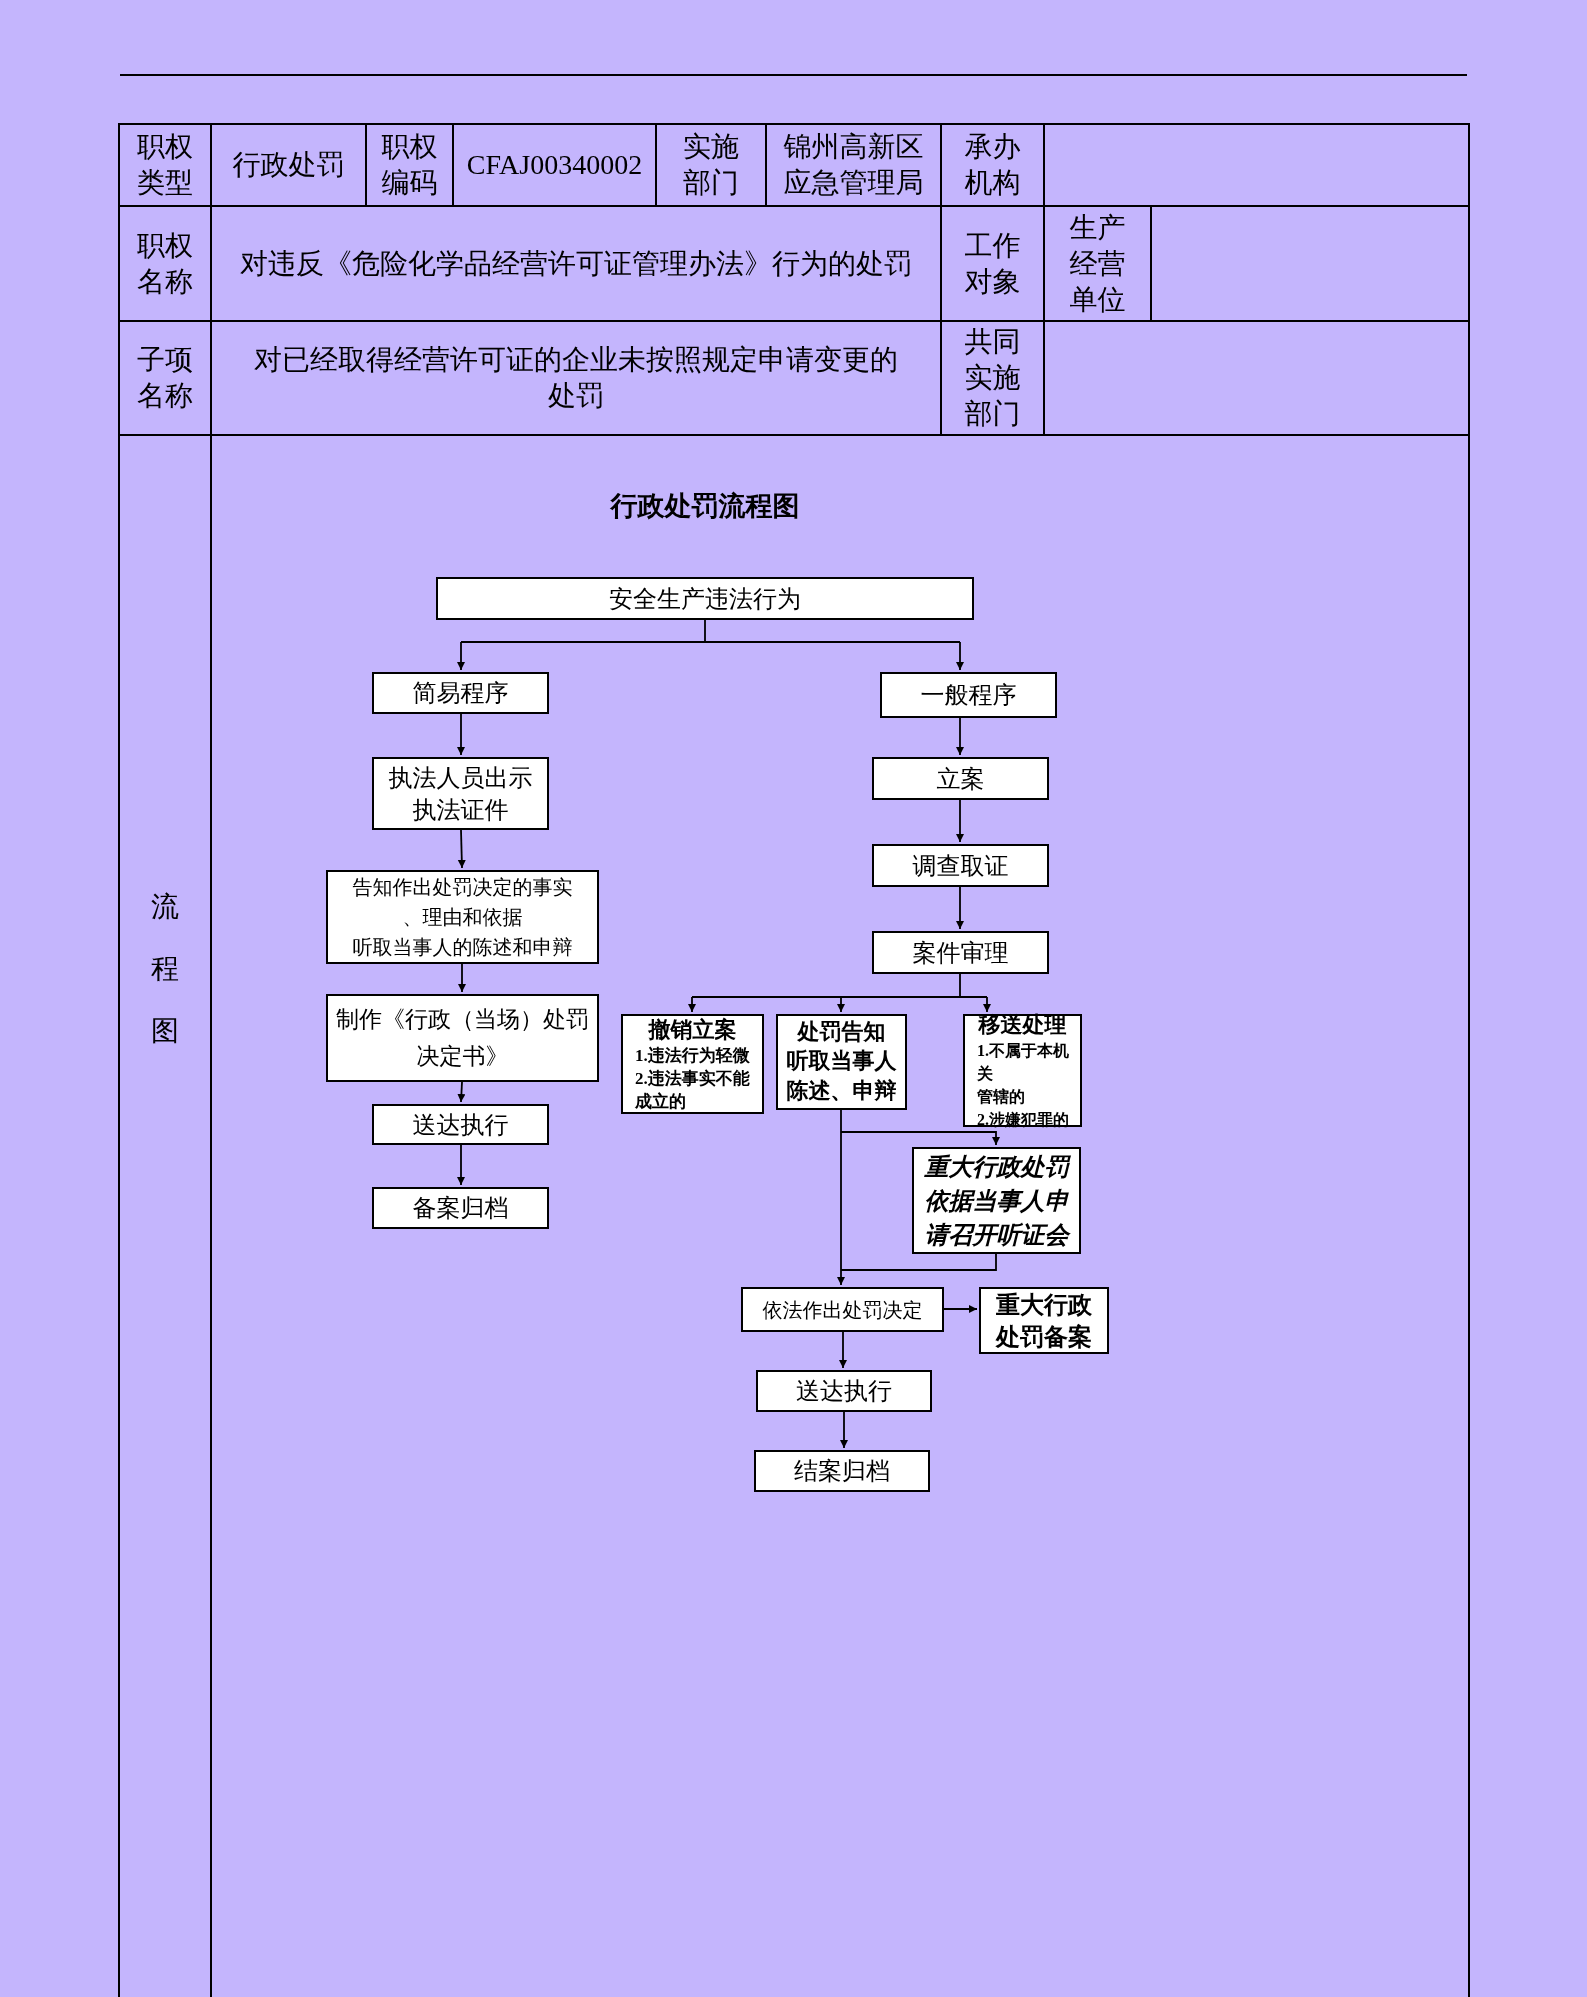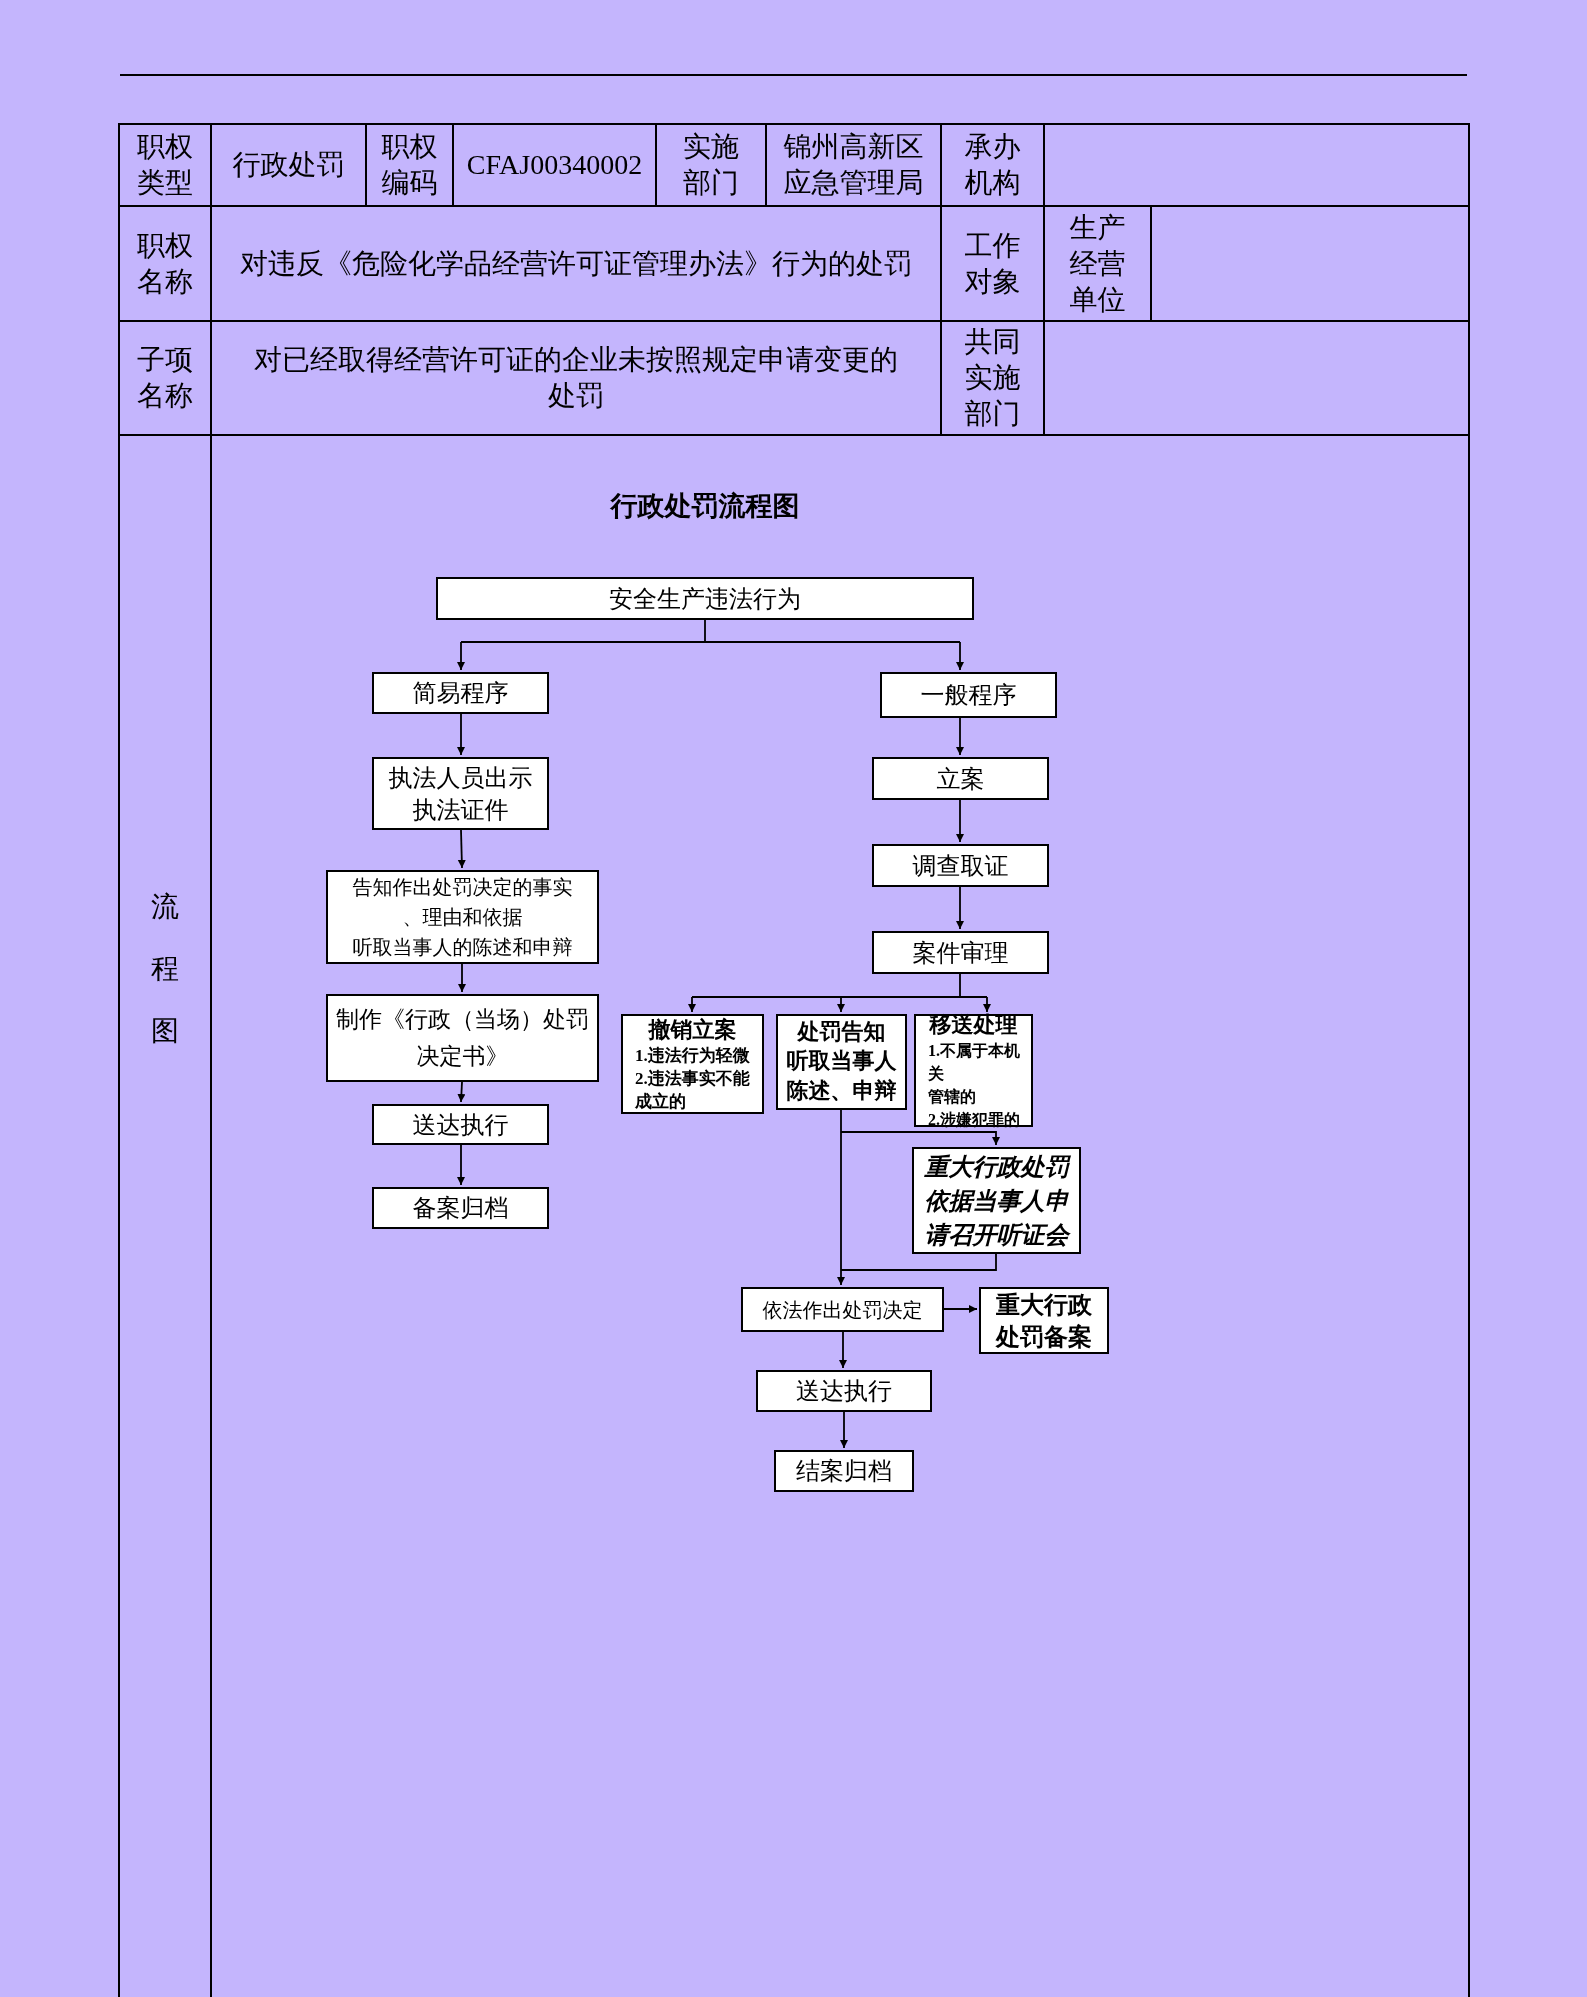--- a/index.html
+++ b/index.html
@@ -239,37 +239,37 @@
 2.违法事实不能
 成立的</div>
           </div>
 
           <div class="fbox" style="left:562px;top:540px;width:131px;height:96px">
             <div class="fbox-title">处罚告知</div>
             <div class="fbox-body center">听取当事人
 陈述、申辩</div>
           </div>
 
-          <div class="fbox" style="left:700px;top:540px;width:119px;height:113px">
+          <div class="fbox" style="left:749px;top:540px;width:119px;height:113px">
             <div class="fbox-title">移送处理</div>
             <div class="fbox-body tiny">1.不属于本机关
 管辖的
 2.涉嫌犯罪的</div>
           </div>
 
           <div class="fbox bold hearing-text" style="left:698px;top:673px;width:169px;height:107px">重大行政处罚
 依据当事人申
 请召开听证会</div>
 
           <div class="fbox small-text" style="left:527px;top:813px;width:203px;height:45px">依法作出处罚决定</div>
           <div class="fbox bold" style="left:765px;top:813px;width:130px;height:67px">重大行政
 处罚备案</div>
 
           <div class="fbox" style="left:542px;top:896px;width:176px;height:42px">送达执行</div>
-          <div class="fbox" style="left:560px;top:976px;width:140px;height:42px">结案归档</div>
+          <div class="fbox" style="left:540px;top:976px;width:176px;height:42px">结案归档</div>
 
         </div>
       </td>
     </tr>
   </tbody>
     </table>
 
 </div>
 
 </body></html>

